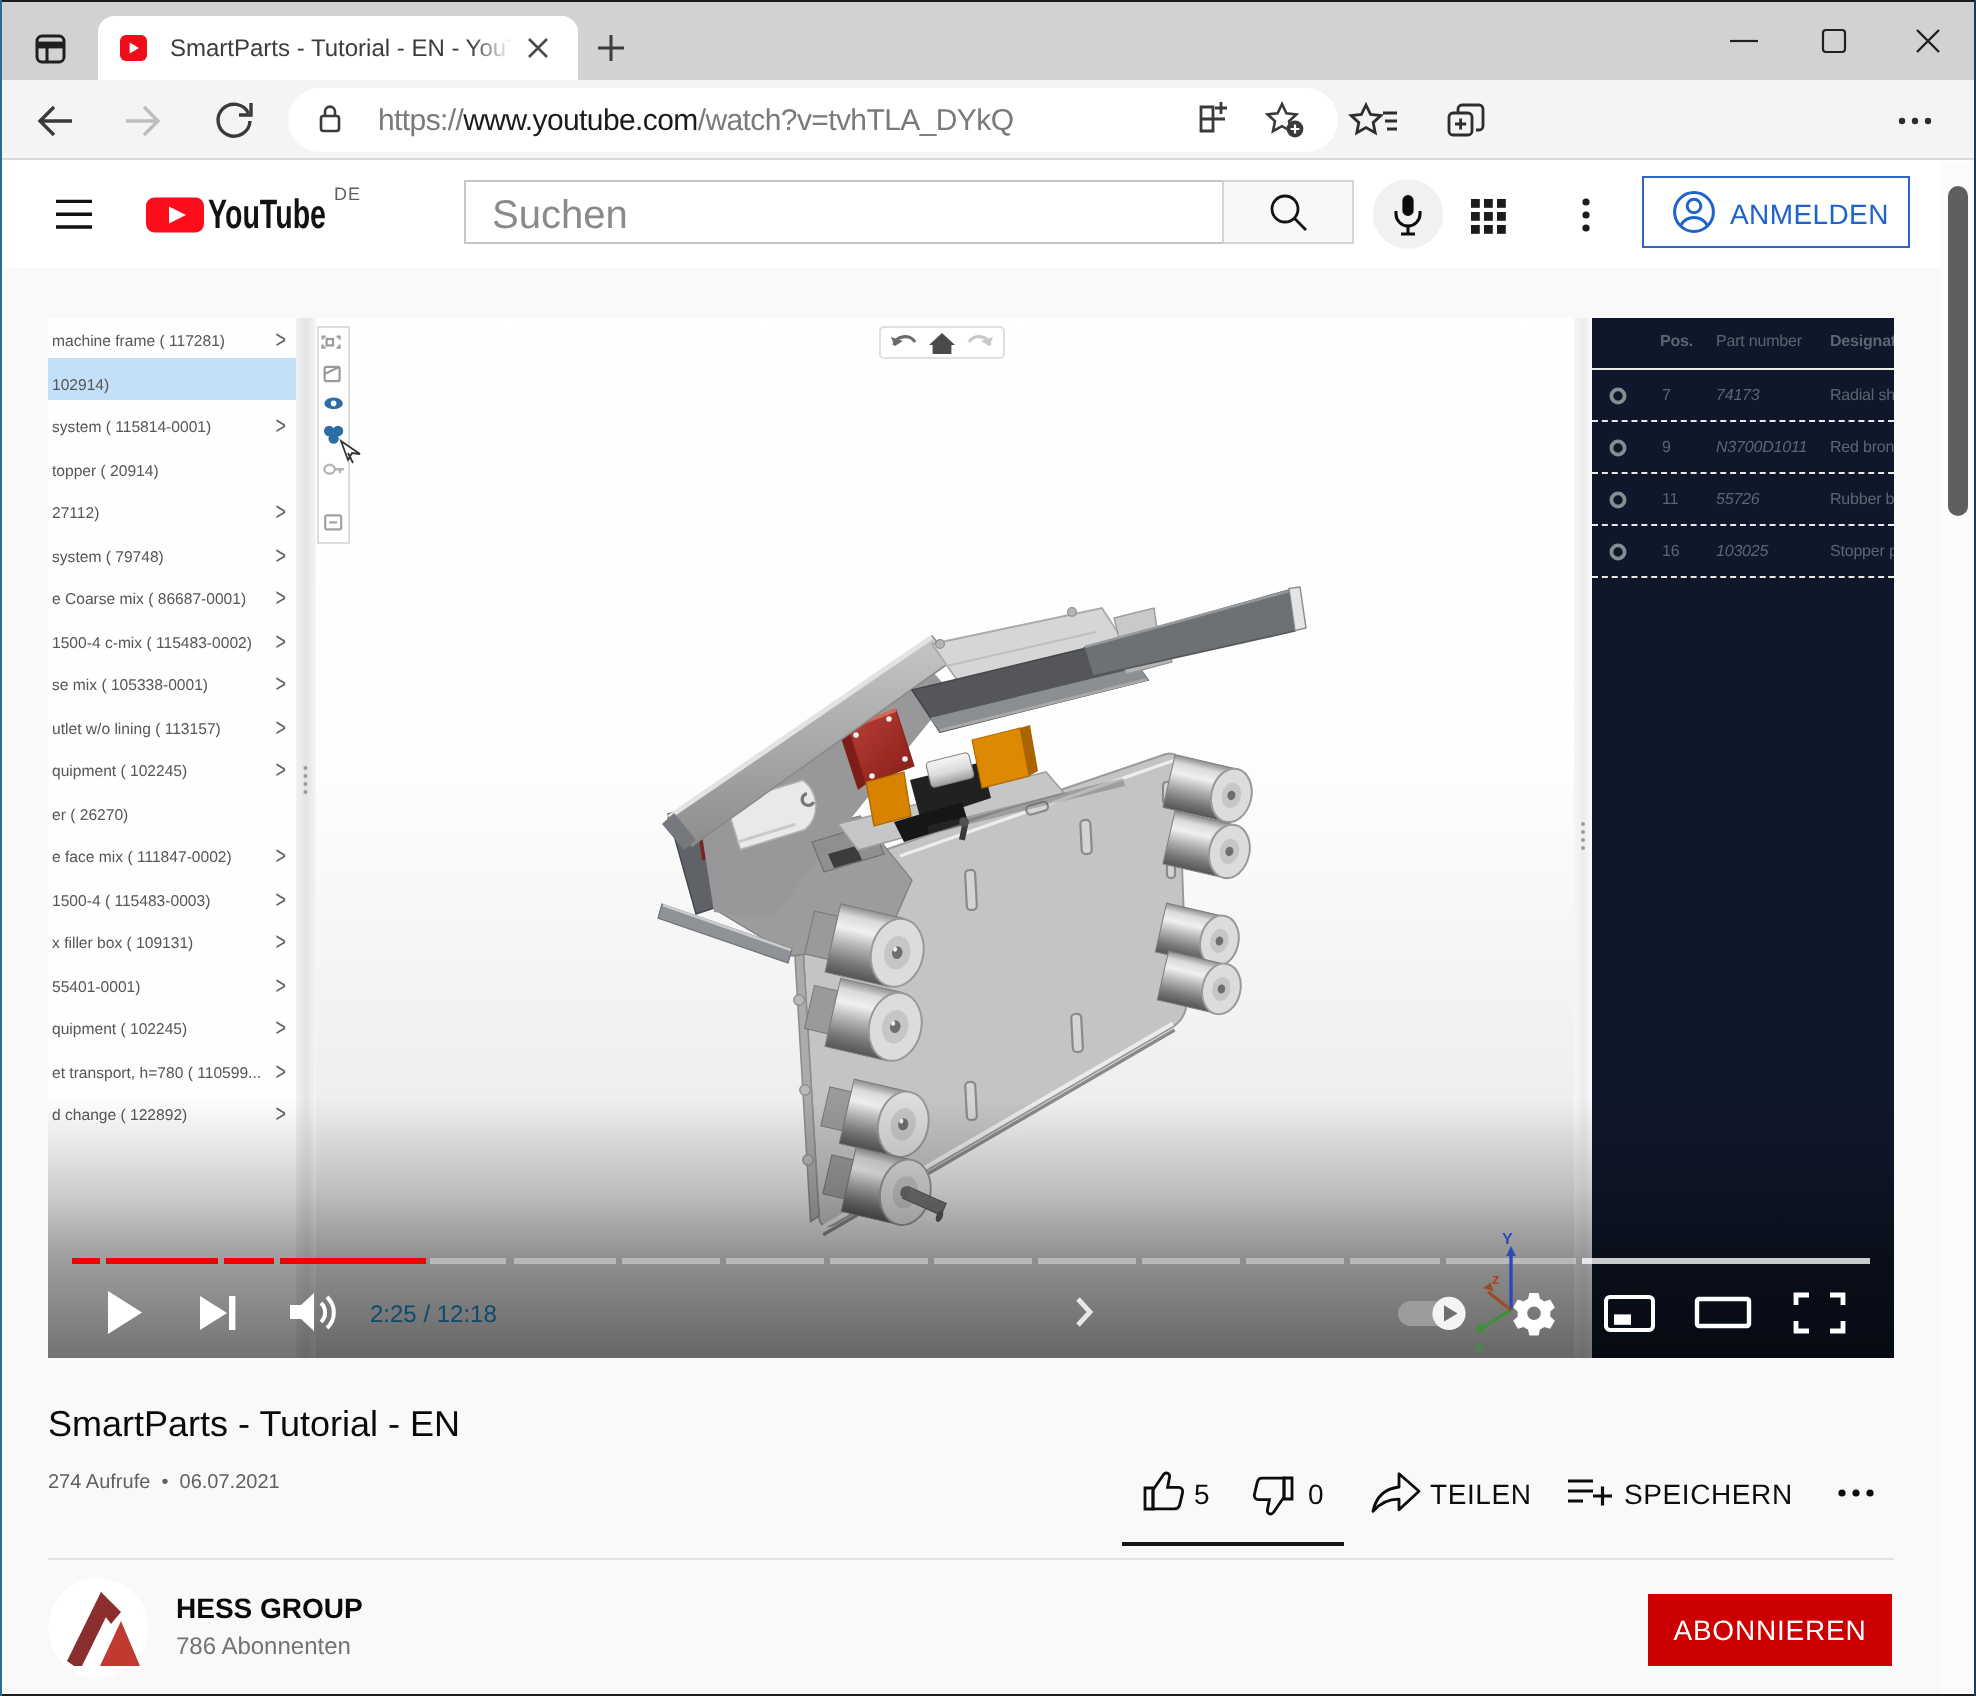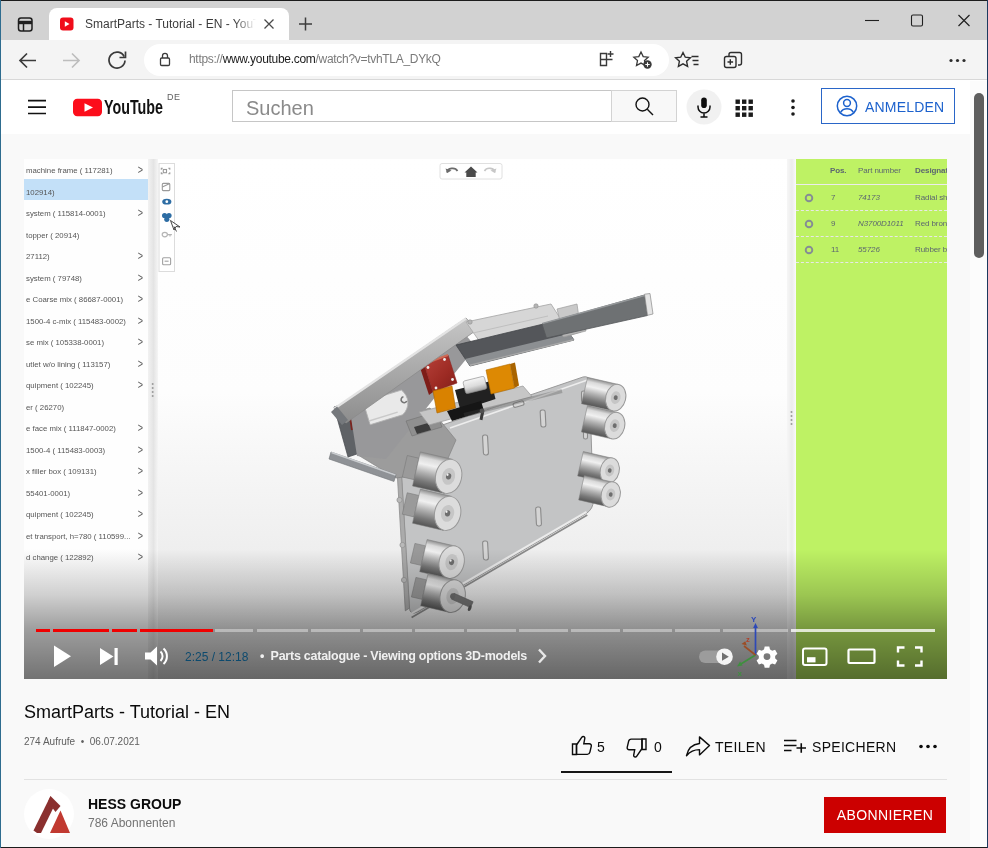--- a/index.html
+++ b/index.html
@@ -12,21 +12,21 @@
          border-radius:8px 8px 0 0; }
   #tabtitle { position:absolute; left:36px; top:9px; width:178px; font-size:12px; color:#3c3c3c;
               white-space:nowrap; overflow:hidden; }
   #tabfade { position:absolute; left:186px; top:0; width:28px; height:32px;
              background:linear-gradient(90deg, rgba(255,255,255,0), #fff 75%); }
   
   #toolbar { position:absolute; left:0; top:40px; width:988px; height:40px; background:#f4f4f4;
              border-bottom:1px solid #d8d8d8; }
   #urlpill { position:absolute; left:144px; top:44px; width:525px; height:32px; background:#fff;
              border-radius:16px; }
-  #urltext { position:absolute; left:189px; top:52px; font-size:12px; letter-spacing:-0.3px; color:#7a7a7a; white-space:nowrap; }
+  #urltext { position:absolute; left:189px; top:52px; font-size:15px; letter-spacing:-0.3px; color:#7a7a7a; white-space:nowrap; }
   #urltext b { color:#1b1b1b; font-weight:normal; }
   
   #ythead { position:absolute; left:1px; top:81px; width:969px; height:53px; background:#fff; }
   #ytpage { position:absolute; left:1px; top:134px; width:969px; height:713px; background:#f9f9f9; }
   #searchbox { position:absolute; left:232px; top:90px; width:380px; height:32px; background:#fff;
                border:1px solid #c6c6c6; }
   #searchbox span { position:absolute; left:13px; top:6px; font-size:20px; color:#8a8a8a; }
   #searchbtn { position:absolute; left:611px; top:90px; width:66px; height:32px; background:#f8f8f8;
                border:1px solid #d3d3d3; }
   #anmelden { position:absolute; left:821px; top:88px; width:134px; height:36px; background:#fff;
@@ -39,21 +39,21 @@
   #tree { position:absolute; left:0; top:0; width:124px; height:520px; background:#fefefe; overflow:hidden; }
   .trow { position:absolute; left:0; width:124px; height:21px; font-size:7.8px; color:#565656;
           line-height:21px; white-space:nowrap; }
   .trow .tx { position:absolute; left:2px; }
   .trow .ch { position:absolute; right:5px; top:0; color:#5f5f5f; font-size:9px; transform:scaleY(1.4); }
   #treesel { position:absolute; left:0; top:20px; width:124px; height:21px; background:#c3e0f8; }
   #splitL { position:absolute; left:124px; top:0; width:10px; height:520px;
             background:linear-gradient(90deg,#f2f2f2,#e4e4e4 55%,#f5f5f5); }
   #splitR { position:absolute; left:763px; top:0; width:9px; height:520px;
             background:linear-gradient(90deg,#f6f6f6,#ececec 55%,#fafafa); }
-  #ptable { position:absolute; left:772px; top:0; width:151px; height:520px; background:#bef264; overflow:hidden;
+  #ptable { position:absolute; left:772px; top:0; width:151px; height:520px; background:#0f172a; overflow:hidden;
             font-size:8px; color:#5c6670; letter-spacing:-0.1px; }
   .prow { position:absolute; left:0; width:151px; height:26px; border-bottom:1px dashed #e8e8e8; }
   .prow .pos { position:absolute; left:35px; top:8px; }
   .prow .pn  { position:absolute; left:62px; top:8px;font-style:italic; }
   .prow .dg  { position:absolute; left:119px; top:8px; white-space:nowrap; }
   #shade { position:absolute; left:0; top:390px; width:923px; height:130px;
            background:linear-gradient(180deg, rgba(0,0,0,0) 0%, rgba(0,0,0,.18) 35%, rgba(0,0,0,.38) 62%, rgba(0,0,0,.55) 100%); }
   .seg { position:absolute; top:470px; height:3px; }
   .red { background:#f00000; }
   .gry { background:rgba(255,255,255,.38); }
@@ -293,20 +293,28 @@
         <span class="dg">Red bronz</span>
       </div>
         <div class="prow" style="top:78px;">
         <svg style="position:absolute;left:8px;top:8px" width="10" height="10" viewBox="0 0 10 10">
           <circle cx="5" cy="5" r="3.3" fill="none" stroke="#858d94" stroke-width="1.9"></circle>
         </svg>
         <span class="pos">11</span>
         <span class="pn">55726</span>
         <span class="dg">Rubber bu</span>
       </div>
+        <div class="prow" style="top:104px;">
+        <svg style="position:absolute;left:8px;top:8px" width="10" height="10" viewBox="0 0 10 10">
+          <circle cx="5" cy="5" r="3.3" fill="none" stroke="#858d94" stroke-width="1.9"></circle>
+        </svg>
+        <span class="pos">16</span>
+        <span class="pn">103025</span>
+        <span class="dg">Stopper p</span>
+      </div>
       </div>
     <svg id="cadsvg" class="abs" style="left:0;top:0" width="923" height="520" viewBox="0 0 923 520">
     <defs>
       <linearGradient id="gPlate" x1="0" y1="0" x2="1" y2="1">
         <stop offset="0" stop-color="#bcbcbc"></stop>
           <stop offset=".5" stop-color="#c9c9c9"></stop>
           <stop offset="1" stop-color="#b3b3b3"></stop>
       </linearGradient>
       <linearGradient id="gCyl" x1="0" y1="0" x2="0" y2="1">
         <stop offset="0" stop-color="#8f8f8f"></stop>
@@ -535,21 +543,20 @@
       <div class="seg gry" style="left:339px;width:49px"></div>
       <div class="seg gry" style="left:391px;width:49px"></div>
       <div class="seg gry" style="left:443px;width:49px"></div>
       <div class="seg gry" style="left:495px;width:49px"></div>
       <div class="seg gry" style="left:547px;width:49px"></div>
       <div class="seg gry" style="left:599px;width:49px"></div>
       <div class="seg gry" style="left:651px;width:45px"></div>
       <div class="seg gry" style="left:699px;width:65px"></div>
       <div class="seg lit" style="left:767px;width:144px"></div>
     <div id="timetx">2:25&nbsp;/&nbsp;12:18</div>
-    <div id="chaptx">•&nbsp; Parts catalogue - Viewing options 3D-models</div>
     <svg id="ctrlsvg" class="abs" style="left:0;top:0" width="923" height="520" viewBox="0 0 923 520">
 
     <path d="M30 486.5 v21.5 L47 497.2 Z" fill="#fff"></path>
 
     <path d="M76 489 v17 L89.5 497.5 Z" fill="#fff"></path>
     <rect x="90.5" y="489" width="3.2" height="17" fill="#fff"></rect>
 
     <path d="M121 493.5 h5.5 L133 487.5 v19 L126.5 500.5 H121 Z" fill="#fff"></path>
     <path d="M136.5 492.5 a6.5 6.5 0 0 1 0 9.5" stroke="#fff" stroke-width="2" fill="none"></path>
     <path d="M139.5 489.5 a10.5 10.5 0 0 1 0 15.5" stroke="#fff" stroke-width="2" fill="none"></path>

